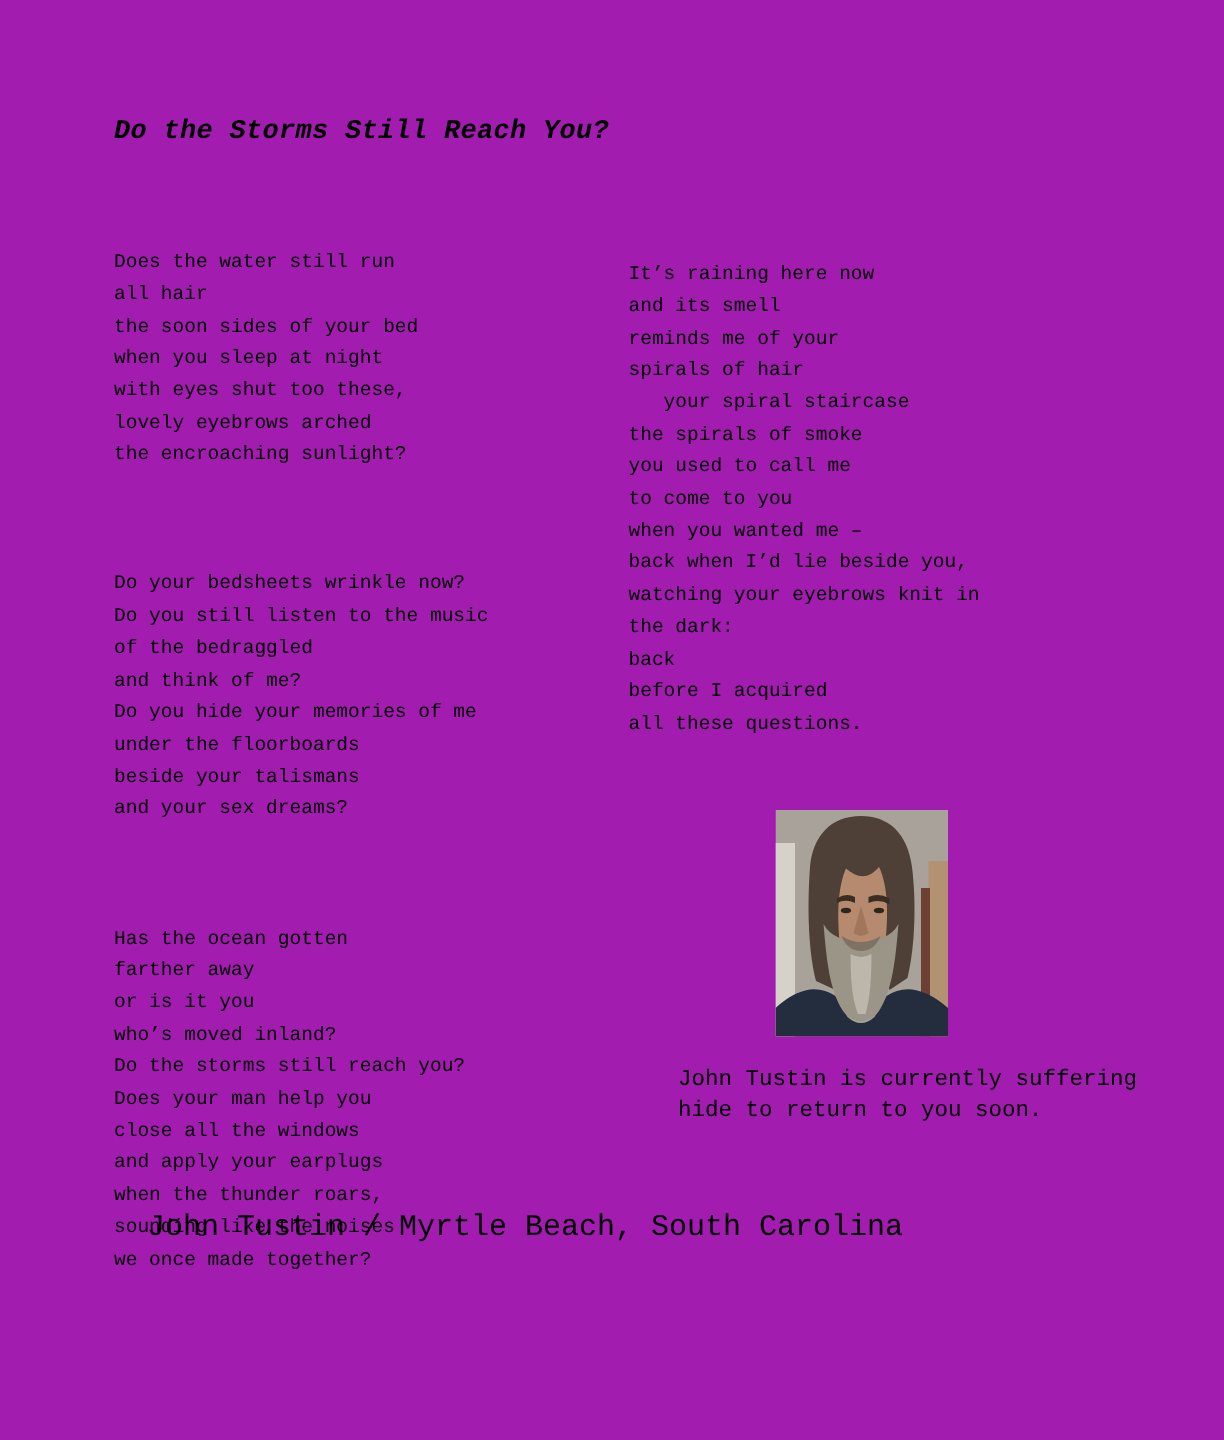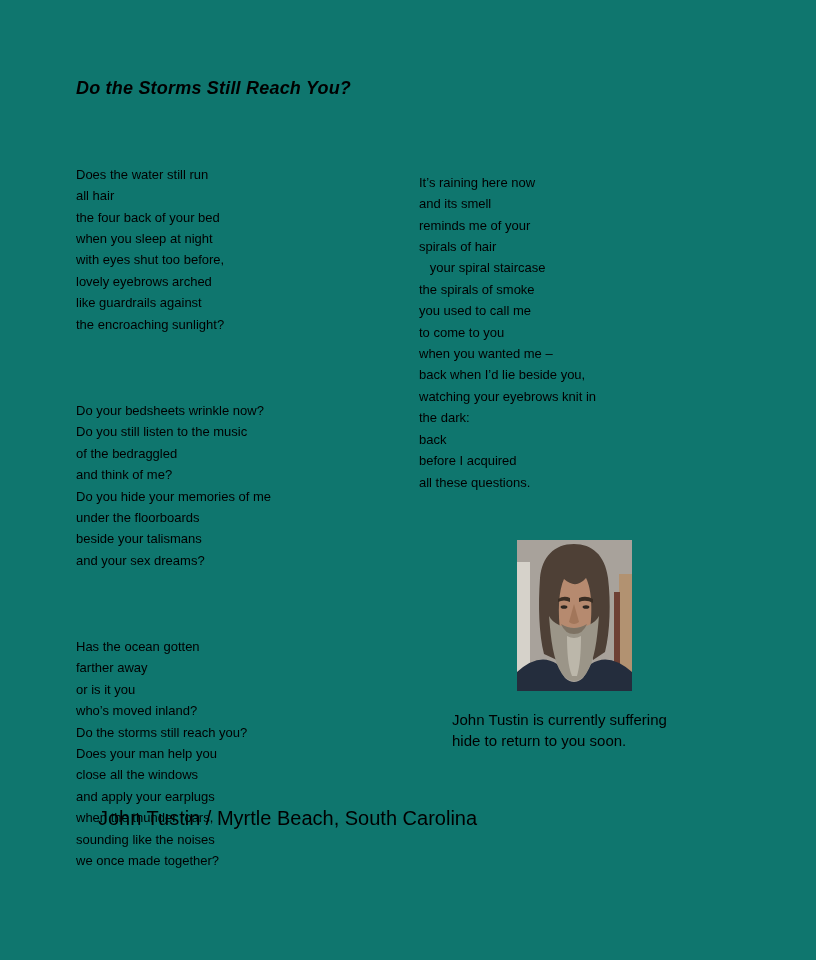--- a/index.html
+++ b/index.html
@@ -4,22 +4,22 @@
 <style>
   html, body {
     margin: 0;
     padding: 0;
     background: #ffffff;
   }
   .page {
     position: relative;
     width: 816px;
     height: 960px;
-    background: #0f766e;
-    font-family: Liberation Sans, sans-serif;
+    background: #a21caf;
+    font-family: Liberation Mono, monospace;
     color: #000000;
     overflow: hidden;
   }
   .poem-title {
     position: absolute;
     left: 76px;
     top: 78px;
     font-size: 18px;
     font-weight: bold;
     font-style: italic;
@@ -61,21 +61,21 @@
   }
 </style>
 </head>
 <body>
 
 <div class="page">
 
   <div class="poem-title">Do the Storms Still Reach You?</div>
 
   <div class="poem-col col-left">
-    <div class="stanza"><div class="line">Does the water still run</div><div class="line">all hair</div><div class="line">the four back of your bed</div><div class="line">when you sleep at night</div><div class="line">with eyes shut too before,</div><div class="line">lovely eyebrows arched</div><div class="line">like guardrails against</div><div class="line">the encroaching sunlight?</div></div>
+    <div class="stanza"><div class="line">Does the water still run</div><div class="line">all hair</div><div class="line">the soon sides of your bed</div><div class="line">when you sleep at night</div><div class="line">with eyes shut too these,</div><div class="line">lovely eyebrows arched</div><div class="line">the encroaching sunlight?</div></div>
     <div class="stanza"><div class="line">Do your bedsheets wrinkle now?</div><div class="line">Do you still listen to the music</div><div class="line">of the bedraggled</div><div class="line">and think of me?</div><div class="line">Do you hide your memories of me</div><div class="line">under the floorboards</div><div class="line">beside your talismans</div><div class="line">and your sex dreams?</div></div>
     <div class="stanza"><div class="line">Has the ocean gotten</div><div class="line">farther away</div><div class="line">or is it you</div><div class="line">who’s moved inland?</div><div class="line">Do the storms still reach you?</div><div class="line">Does your man help you</div><div class="line">close all the windows</div><div class="line">and apply your earplugs</div><div class="line">when the thunder roars,</div><div class="line">sounding like the noises</div><div class="line">we once made together?</div></div>
   </div>
 
   <div class="poem-col col-right">
     <div class="stanza"><div class="line">It’s raining here now</div><div class="line">and its smell</div><div class="line">reminds me of your</div><div class="line">spirals of hair</div><div class="line">   your spiral staircase</div><div class="line">the spirals of smoke</div><div class="line">you used to call me</div><div class="line">to come to you</div><div class="line">when you wanted me –</div><div class="line">back when I’d lie beside you,</div><div class="line">watching your eyebrows knit in</div><div class="line">the dark:</div><div class="line">back</div><div class="line">before I acquired</div><div class="line">all these questions.</div></div>
   </div>
 
   <div class="portrait">
     <svg viewBox="0 0 115 151" xmlns="http://www.w3.org/2000/svg">

